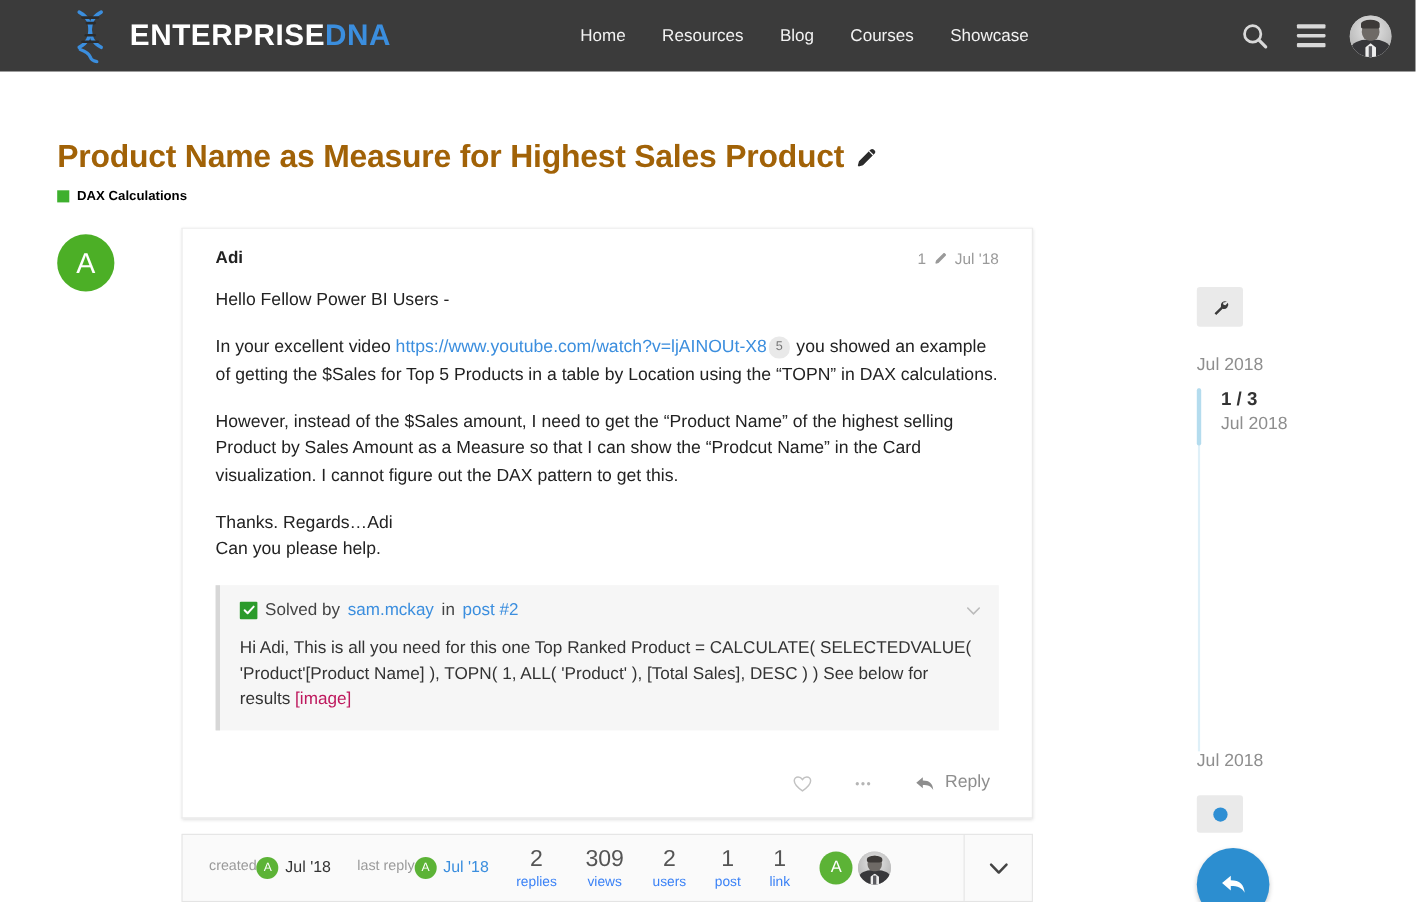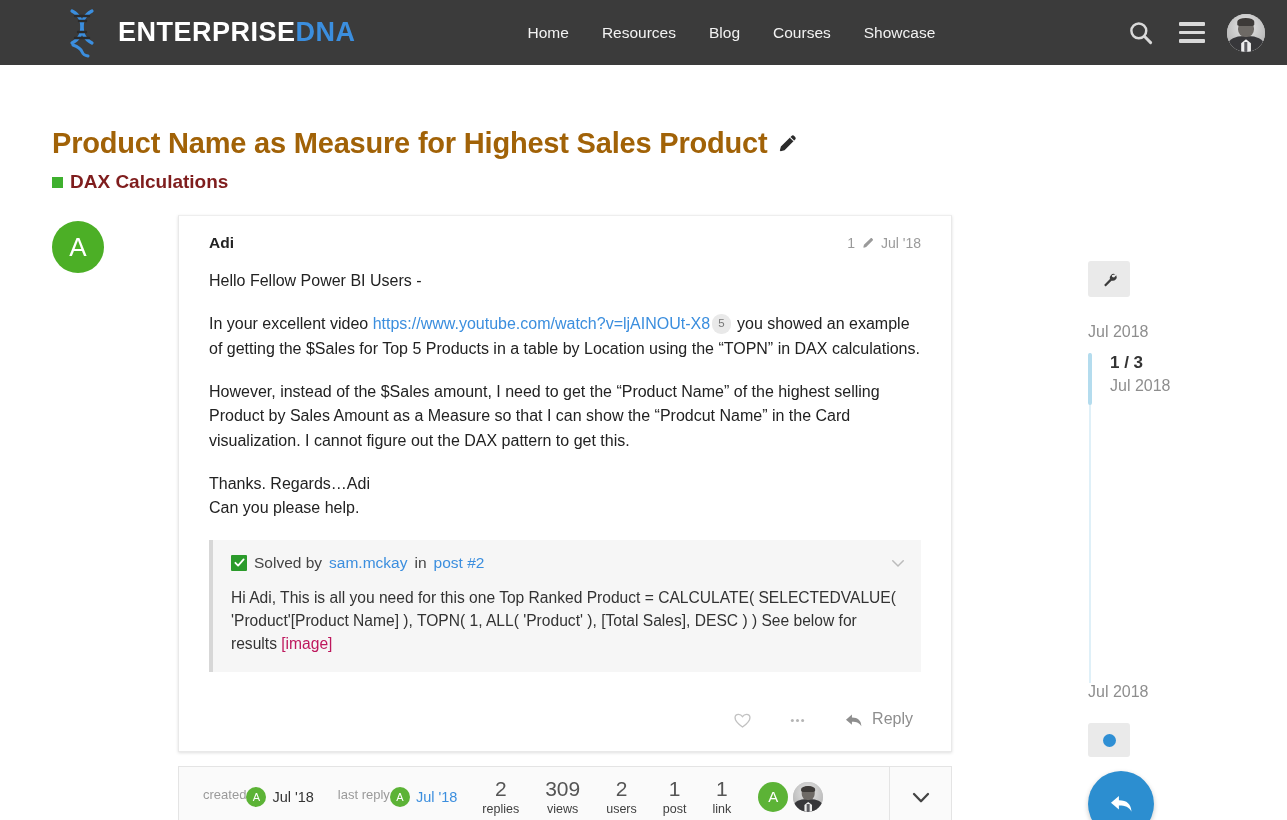--- a/index.html
+++ b/index.html
@@ -110,40 +110,40 @@
     color: #a16207;
     letter-spacing: -0.2px;
     display: flex;
     align-items: center;
     gap: 9px;
   }
   .pencil-title { width: 23px; height: 23px; cursor: pointer; flex: none; }
 
   .cat-row { margin-top: 11px; display: flex; align-items: center; gap: 7px; cursor: pointer; }
   .cat-badge-sq { width: 11px; height: 11px; background: #3eb02e; flex: none; }
-  .cat-name { font-size: 19px; font-weight: bold; color: #7f1d1d; }
+  .cat-name { font-size: 12px; font-weight: bold; color: #000000; }
 
   
   .topic-body {
     position: relative;
     margin-top: 22px;
     padding-left: 52px;
     display: flex;
   }
   .post-avatar {
     width: 52px; height: 52px; border-radius: 50%;
     background: #4caf26;
     color: #ffffff;
     display: flex; align-items: center; justify-content: center;
     font-size: 26px;
     flex: none;
     cursor: pointer;
     margin-top: 6px;
   }
-  .post-col { margin-left: 26px; width: 822px; padding-left: 48px; }
+  .post-col { margin-left: 13px; width: 822px; padding-left: 48px; }
 
   .post-card {
     background: #ffffff;
     border: 1px solid #e9e9e9;
     border-top: none;
     box-shadow: 0 1px 3px rgba(0,0,0,0.13);
     padding: 18px 30px 14px 30px;
   }
   .post-card-top { border-top: 1px solid #eeeeee; }
 
@@ -239,21 +239,21 @@
   }
   .map-seg .date { font-size: 14.5px; color: #333333; }
   .map-seg .date.link { color: #3b8ede; cursor: pointer; }
 
   .map-stat {
     display: flex; flex-direction: column; align-items: center; justify-content: center;
     padding: 0 13px;
     cursor: pointer;
   }
   .map-stat .num { font-size: 21px; color: #555555; line-height: 1.05; }
-  .map-stat .cap { font-size: 12.5px; color: #404040; margin-top: 2px; }
+  .map-stat .cap { font-size: 12.5px; color: #3b82f6; margin-top: 2px; }
 
   .map-avatars { display: flex; align-items: center; gap: 5px; padding: 0 14px; }
   .map-avatars .mini-av2 {
     width: 30px; height: 30px; border-radius: 50%;
     background: #5cb336; color: #ffffff; font-size: 15px;
     display: flex; align-items: center; justify-content: center;
     cursor: pointer; flex: none;
   }
   .map-avatars .ph { width: 30px; height: 30px; border-radius: 50%; overflow: hidden; cursor: pointer; flex: none; }
 

